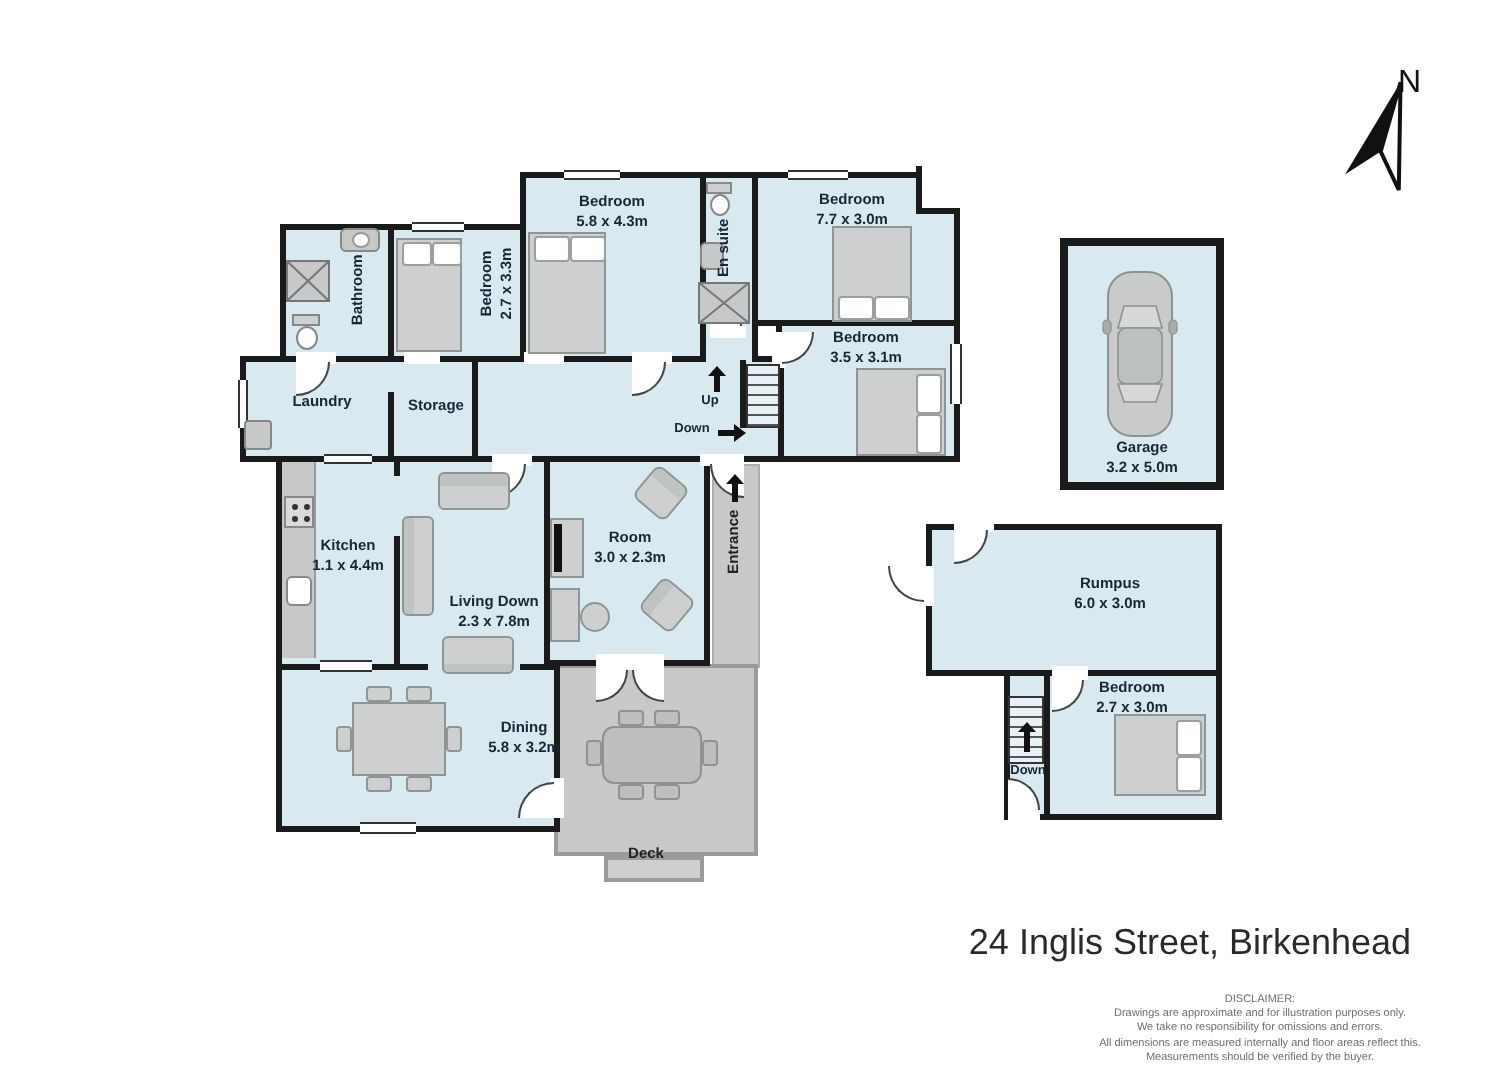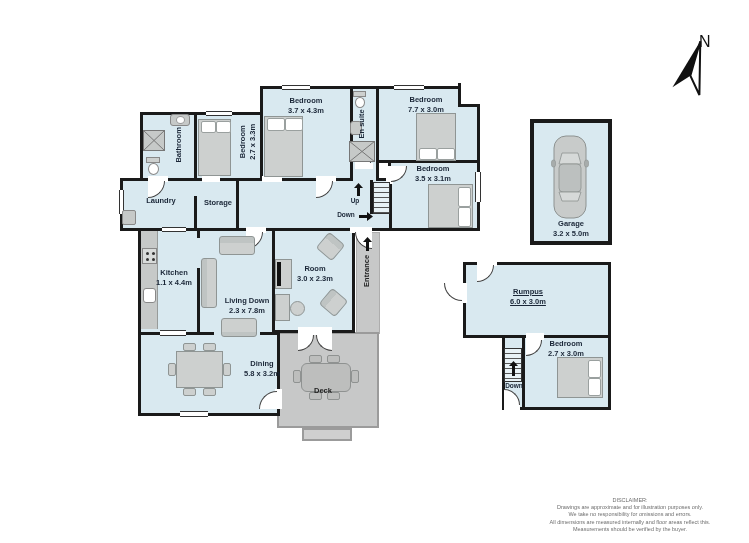--- a/index.html
+++ b/index.html
@@ -217,21 +217,21 @@
 
   <div class="lbl vrot" style="left:149px;top:140px;width:60px;">
       <span>Bathroom</span>
     </div>
   <div class="lbl vrot" style="left:213px;top:132px;width:70px;">
       <span>Bedroom</span>
       <span>2.7 x 3.3m</span>
     </div>
   <div class="lbl" style="left:266px;top:96px;width:80px;">
       <span>Bedroom</span>
-      <span>3.7 x 4.3m</span>
+      <span>5.8 x 4.3m</span>
     </div>
   <div class="lbl vrot" style="left:332px;top:119px;width:60px;">
       <span>En suite</span>
     </div>
   <div class="lbl" style="left:386px;top:95px;width:80px;">
       <span>Bedroom</span>
       <span>7.7 x 3.0m</span>
     </div>
   <div class="lbl" style="left:393px;top:164px;width:80px;">
       <span>Bedroom</span>
@@ -261,47 +261,48 @@
       <span>Room</span>
       <span>3.0 x 2.3m</span>
     </div>
   <div class="lbl vrot gztxt" style="left:337px;top:266px;width:60px;">
       <span>Entrance</span>
     </div>
   <div class="lbl" style="left:236px;top:359px;width:52px;">
       <span>Dining</span>
       <span>5.8 x 3.2m</span>
     </div>
-  <div class="lbl gztxt" style="left:303px;top:386px;width:40px;text-align:center;">
+  <div class="lbl gztxt" style="left:303px;top:422px;width:40px;text-align:center;">
       <span>Deck</span>
     </div>
   <div class="lbl" style="left:540px;top:219px;width:62px;">
       <span>Garage</span>
       <span>3.2 x 5.0m</span>
     </div>
-  <div class="lbl" style="left:488px;top:287px;width:80px;text-decoration:underline;">
+  <div class="lbl" style="left:515px;top:287px;width:80px;">
       <span>Rumpus</span>
       <span>6.0 x 3.0m</span>
     </div>
   <div class="lbl" style="left:525px;top:339px;width:82px;">
       <span>Bedroom</span>
       <span>2.7 x 3.0m</span>
     </div>
   <div class="lbl sm" style="left:499px;top:382px;width:30px;">
       <span>Down</span>
     </div>
 
   <svg class="abs" style="left:668px;top:30px;" width="56" height="74" viewBox="0 0 56 74">
     <g transform="rotate(16 24 40)">
       <polygon points="24,10 10,62 24,46" fill="#111"></polygon>
       <polygon points="24,10 38,62 24,46" fill="#fff" stroke="#111" stroke-width="2"></polygon>
     </g>
   </svg>
   <div id="north-label">N</div>
 
+  <div id="title">24 Inglis Street, Birkenhead</div>
   <div id="disc">
     <span>DISCLAIMER:</span>
     <span>Drawings are approximate and for illustration purposes only.</span>
     <span>We take no responsibility for omissions and errors.</span>
     <span>All dimensions are measured internally and floor areas reflect this.</span>
     <span>Measurements should be verified by the buyer.</span>
   </div>
 
 </div>
 

